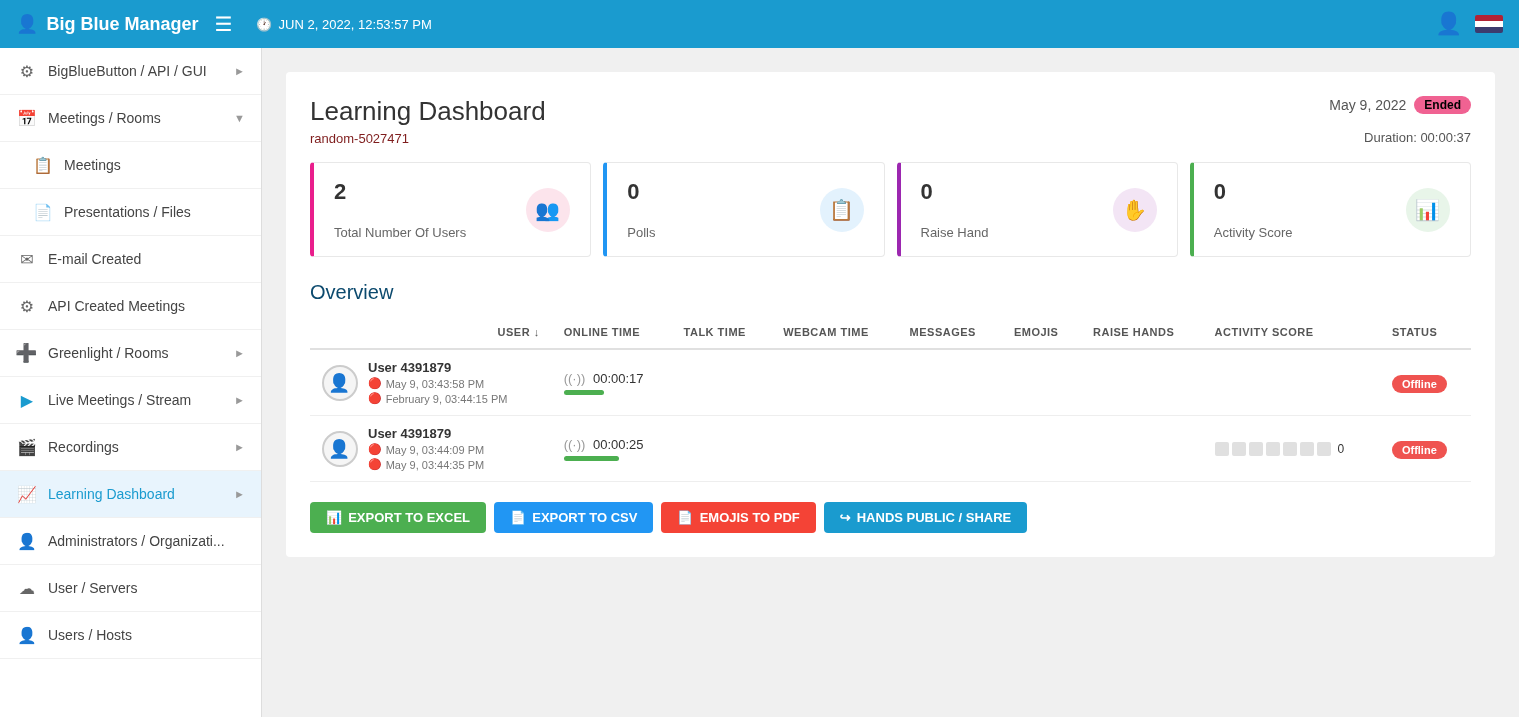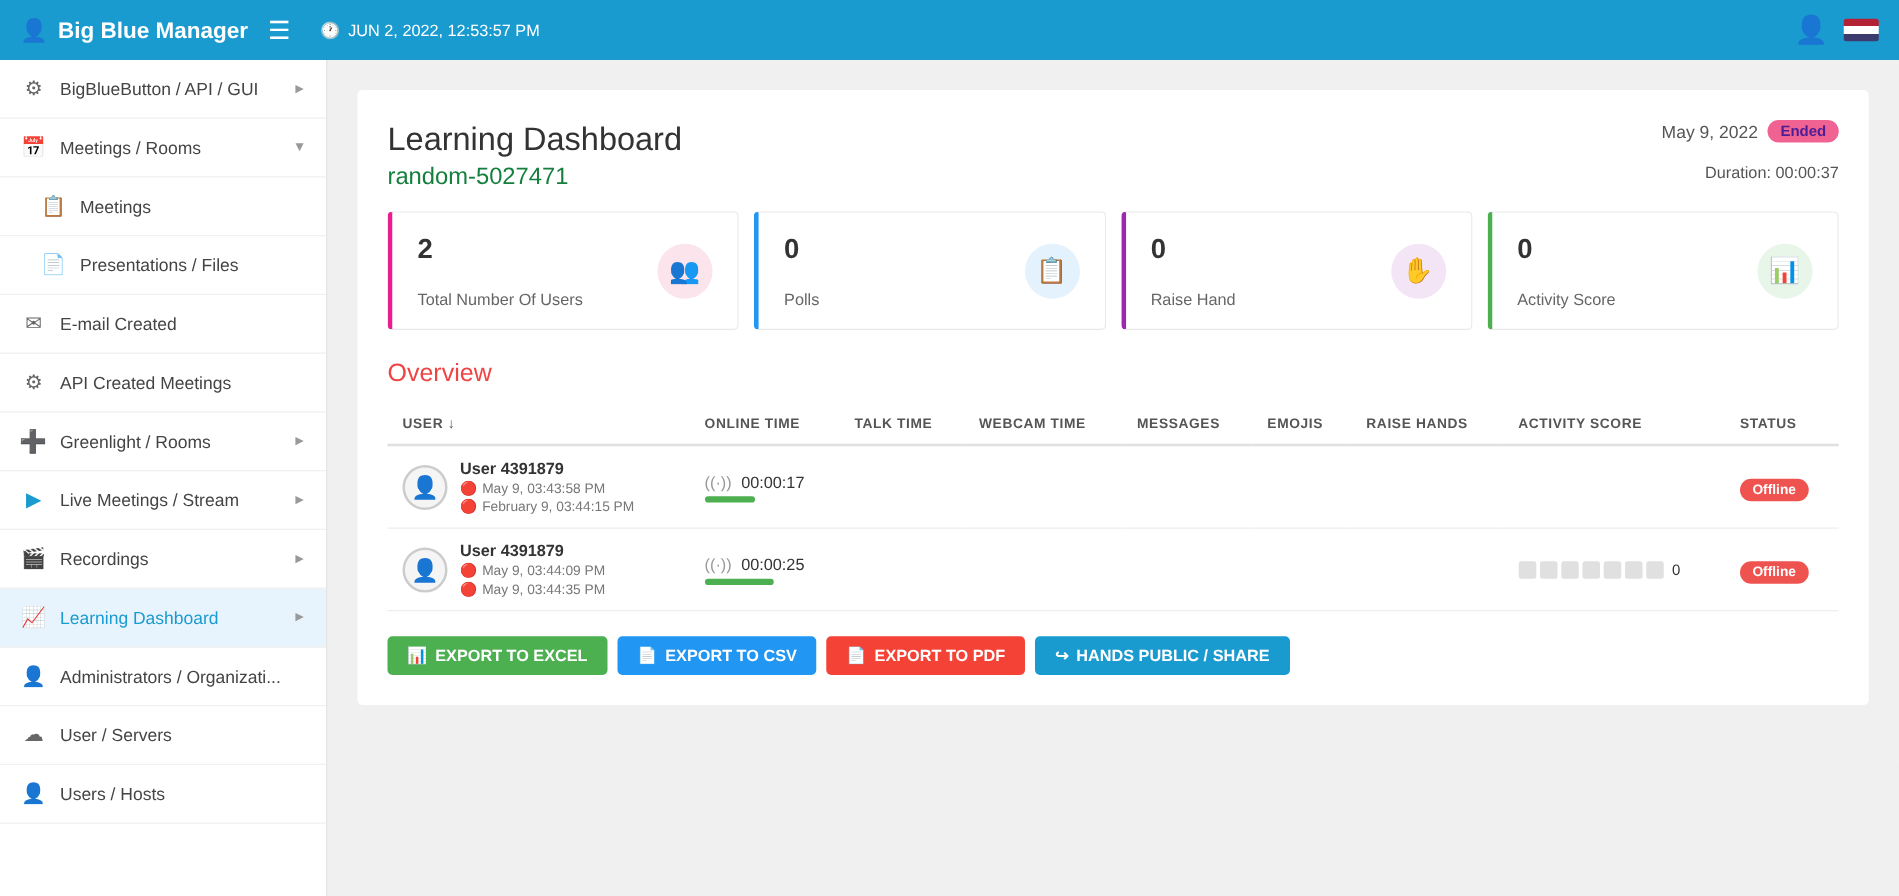--- a/index.html
+++ b/index.html
@@ -72,25 +72,25 @@
       padding: 24px;
       margin-bottom: 0;
     }
 
     
     .dash-header {
       display: flex; align-items: flex-start; justify-content: space-between;
       margin-bottom: 16px;
     }
     .dash-title { font-size: 26px; color: #333; font-weight: 400; }
-    .dash-subtitle { color: #15803d; font-size: 19px; margin-top: 4px; }
+    .dash-subtitle { color: #7f1d1d; font-size: 13px; margin-top: 4px; }
     .dash-right { text-align: right; }
     .dash-date { color: #555; font-size: 14px; display: flex; align-items: center; gap: 8px; justify-content: flex-end; margin-bottom: 16px; }
     .ended-badge {
-      background: #f06292; color: #4c1d95;
+      background: #f06292; color: #000000;
       padding: 2px 10px; border-radius: 12px;
       font-size: 12px; font-weight: bold;
     }
     .dash-duration { color: #555; font-size: 13px; }
 
     
     .stat-cards { display: flex; gap: 0; margin-bottom: 24px; }
     .stat-card {
       flex: 1;
       border: 1px solid #e8e8e8;
@@ -112,29 +112,29 @@
       width: 44px; height: 44px; border-radius: 50%;
       display: flex; align-items: center; justify-content: center;
       font-size: 20px;
     }
     .stat-card-icon.pink-bg { background: #fce4ec; color: #e91e8c; }
     .stat-card-icon.blue-bg { background: #e3f2fd; color: #2196f3; }
     .stat-card-icon.purple-bg { background: #f3e5f5; color: #9c27b0; }
     .stat-card-icon.green-bg { background: #e8f5e9; color: #4caf50; }
 
     
-    .overview-title { font-size: 20px; color: #ef4444; margin-bottom: 12px; font-weight: 400; }
+    .overview-title { font-size: 20px; color: #0c4a6e; margin-bottom: 12px; font-weight: 400; }
     .overview-table { width: 100%; border-collapse: collapse; }
     .overview-table th {
       text-align: left; padding: 10px 12px;
       font-size: 11px; font-weight: bold; color: #555;
       border-bottom: 2px solid #e0e0e0;
       text-transform: uppercase; letter-spacing: 0.5px;
     }
-    .overview-table th.sortable { cursor: pointer; }
+    .overview-table th.sortable { cursor: pointer; text-align: right; }
     .overview-table td {
       padding: 10px 12px;
       border-bottom: 1px solid #eee;
       vertical-align: middle;
     }
     .user-cell { display: flex; align-items: center; gap: 10px; }
     .user-avatar {
       width: 36px; height: 36px; border-radius: 50%;
       border: 2px solid #ccc;
       display: flex; align-items: center; justify-content: center;
@@ -411,21 +411,21 @@
         <button class="export-btn excel">
           <span>📊</span>
           <span>EXPORT TO EXCEL</span>
         </button>
         <button class="export-btn csv">
           <span>📄</span>
           <span>EXPORT TO CSV</span>
         </button>
         <button class="export-btn pdf">
           <span>📄</span>
-          <span>EXPORT TO PDF</span>
+          <span>EMOJIS TO PDF</span>
         </button>
         <button class="export-btn share">
           <span>↪</span>
           <span>HANDS PUBLIC / SHARE</span>
         </button>
       </div>
     </div>
   </div>
 </div>
 

